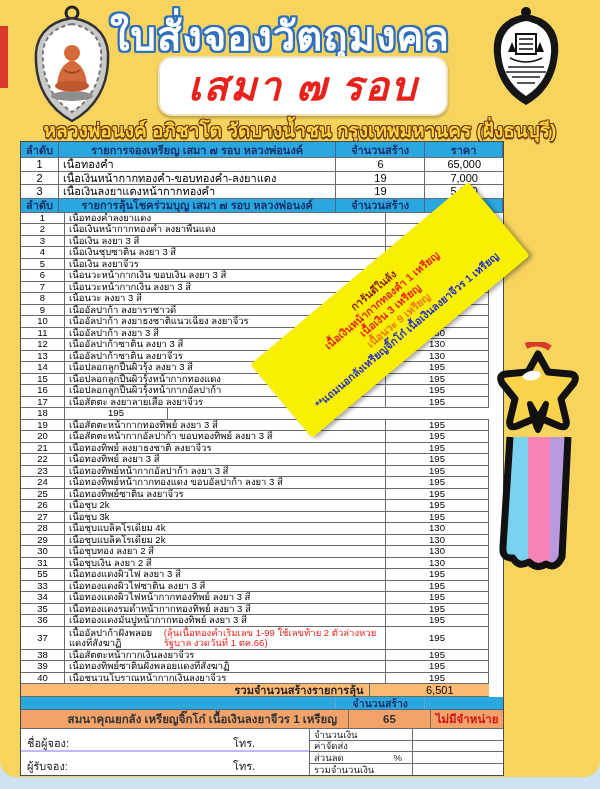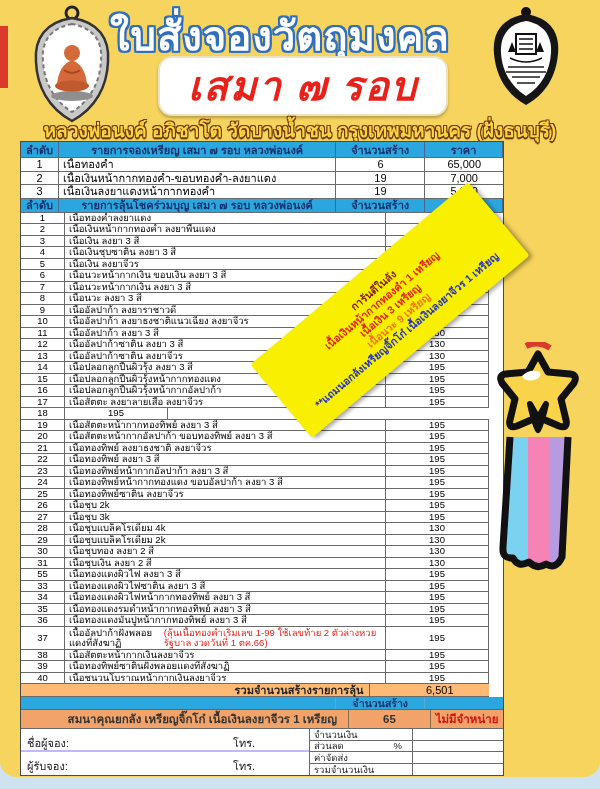--- a/index.html
+++ b/index.html
@@ -549,28 +549,28 @@
       </div>
       <div class="form-right">
         <div class="fr-row">
           <div class="fr-label">
               <span>จำนวนเงิน</span>
             </div>
           <div class="fr-blank"></div>
         </div>
         <div class="fr-row">
           <div class="fr-label">
+              <span>ค่าจัดส่ง</span>
+            </div>
+          <div class="fr-blank"></div>
+        </div>
+        <div class="fr-row">
+          <div class="fr-label">
               <span>ส่วนลด</span>
               <span>%</span>
-            </div>
-          <div class="fr-blank"></div>
-        </div>
-        <div class="fr-row">
-          <div class="fr-label">
-              <span>ค่าจัดส่ง</span>
             </div>
           <div class="fr-blank"></div>
         </div>
         <div class="fr-row">
           <div class="fr-label">
               <span>รวมจำนวนเงิน</span>
             </div>
           <div class="fr-blank"></div>
         </div>
       </div>

